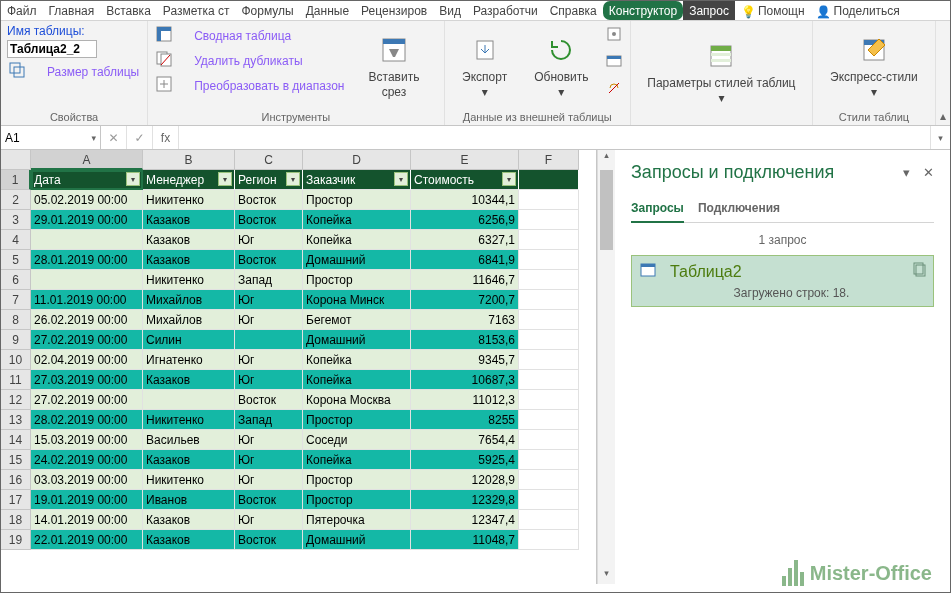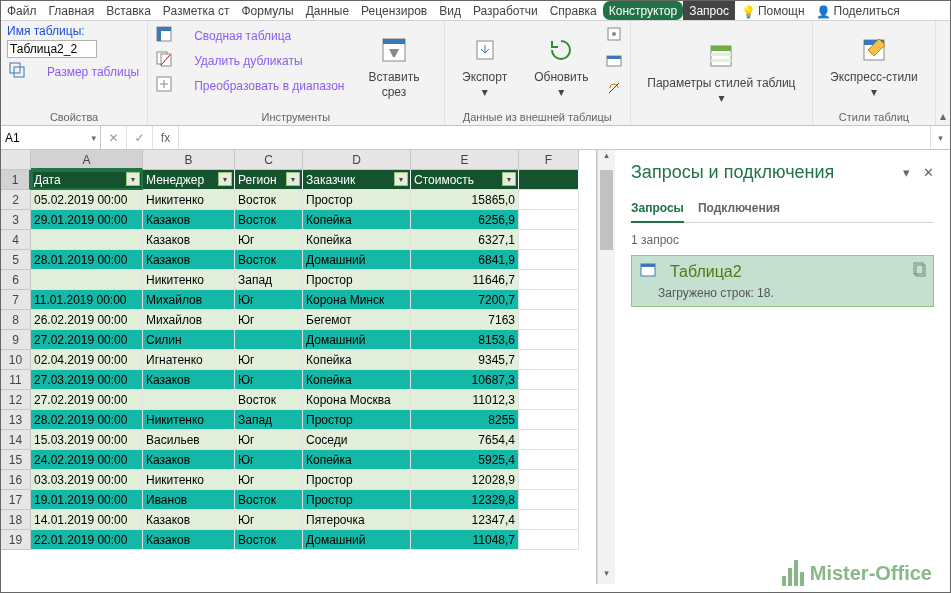--- a/index.html
+++ b/index.html
@@ -12,21 +12,21 @@
 .tab-icon { display: inline-block; vertical-align: middle; margin-right: 2px; }
 
 
 .ribbon { display: flex; height: 105px; border-bottom: 1px solid #c6c6c6; background: #f3f3f3; }
 .ribbon-group { border-right: 1px solid #e1e1e1; padding: 3px 6px 0 6px; display: flex; flex-direction: column; justify-content: space-between; }
 .ribbon-group-body { display: flex; flex-direction: column; gap: 2px; }
 .ribbon-group-label { text-align: center; font-size: 11px; color: #666; padding: 2px 0; }
 .ribbon-item { display: flex; align-items: center; gap: 22px; padding: 2px; cursor: pointer; font-size: 12px; color: #8b5cf6; white-space: nowrap; }
 .ribbon-big { display: flex; flex-direction: column; align-items: center; justify-content: center; padding: 4px 8px; cursor: pointer; min-width: 50px; text-align: center; line-height: 1.2; font-size: 12px; color: #444; gap: 4px; }
 .ribbon-big .icon-box { width: 32px; height: 32px; display:flex; align-items:center; justify-content:center; }
-.table-name-input { border: 1px solid #b1b1b1; padding: 1px 2px; font-size: 12px; width: 90px; background:#fff; }
+.table-name-input { border: 1px solid #b1b1b1; padding: 1px 2px; font-size: 12px; width: 90px; background:#fff;font-weight:bold; }
 .ribbon-row { display: flex; gap: 4px; }
 
 
 .formula-bar { display: flex; height: 24px; border-bottom: 1px solid #c6c6c6; align-items: stretch; background: #fff; }
 .name-box { width: 100px; border-right: 1px solid #c6c6c6; display: flex; align-items: center; padding: 0 4px; justify-content: space-between; }
 .name-box span.drop { color:#666; font-size:9px; }
 .fbar-btn { width: 26px; display:flex; align-items:center; justify-content:center; border-right: 1px solid #e1e1e1; color: #999; cursor: pointer; }
 .fbar-fx { color: #666; }
 .fbar-input { flex: 1; border: none; padding: 0 4px; font-size: 12px; }
 .fbar-expand { width: 20px; display:flex; align-items:center; justify-content:center; color:#666; cursor:pointer; font-size:9px; border-left: 1px solid #e1e1e1; }
@@ -52,21 +52,21 @@
 .filter-arrow { position:absolute; right:2px; top:2px; width:14px; height:14px; background:#e2efda; border:1px solid #9ac27c; color:#444; font-size: 8px; display:flex; align-items:center; justify-content:center; cursor:pointer; }
 .band0 { background: #e2efda; }
 .band1 { background: #14b8a6; }
 .active-cell { outline: 2px solid #217346; outline-offset:-2px; }
 
 .vscroll { width: 18px; background: #f3f3f3; border-left: 1px solid #dcdcdc; position:relative; }
 .vscroll .thumb { background: #c1c1c1; position:absolute; left:2px; right:2px; top:20px; height:80px; }
 .vscroll .arrow { position:absolute; left:0; right:0; height:16px; text-align:center; font-size:9px; color:#666; }
 
 
-.queries { flex: 1; background: #fff; padding: 12px 16px; font-size: 13px; color: #333; }
+.queries { flex: 1; background: #fff; padding: 12px 16px; font-size: 13px; color: #333; text-align: center; }
 .queries-title { font-size: 18px; color: #217346; font-weight: normal; display:flex; align-items:center; justify-content:space-between; }
 .queries-title .controls { font-size: 13px; color: #666; }
 .queries-tabs { display:flex; gap:14px; margin-top: 14px; border-bottom: 1px solid #d4d4d4; }
 .qtab { padding: 4px 0 6px 0; cursor:pointer; color:#666; font-weight: 600; font-size: 12px; }
 .qtab.active { color:#217346; border-bottom: 2px solid #217346; margin-bottom:-1px; }
 .qcount { margin-top: 10px; font-size: 12px; color:#666; }
 .qitem { margin-top: 8px; background: #c5e0d1; border: 1px solid #9ac27c; padding: 6px 8px; position:relative; }
 .qitem-name { color: #4d7c0f; font-size: 16px; display:flex; align-items:center; gap:14px; }
 .qitem-status { color: #555; font-size: 12px; margin-top: 4px; margin-left: 18px; }
 .qitem-copy { position:absolute; right:6px; top:6px; color:#6b8f7a; cursor:pointer; }
@@ -302,21 +302,21 @@
             <div class="cell col-C">Регион<div class="filter-arrow">▾</div></div>
             <div class="cell col-D">Заказчик<div class="filter-arrow">▾</div></div>
             <div class="cell col-E">Стоимость<div class="filter-arrow">▾</div></div>
             <div class="cell col-F"></div>
           </div>
           <div class="row">
             <div class="cell col-A band0">05.02.2019 00:00</div>
             <div class="cell col-B band0">Никитенко</div>
             <div class="cell col-C band0">Восток</div>
             <div class="cell col-D band0">Простор</div>
-            <div class="cell col-E band0 num">15865,0</div>
+            <div class="cell col-E band0 num">10344,1</div>
             <div class="cell col-F"></div>
           </div>
           <div class="row">
             <div class="cell col-A band1">29.01.2019 00:00</div>
             <div class="cell col-B band1">Казаков</div>
             <div class="cell col-C band1">Восток</div>
             <div class="cell col-D band1">Копейка</div>
             <div class="cell col-E band1 num">6256,9</div>
             <div class="cell col-F"></div>
           </div>

